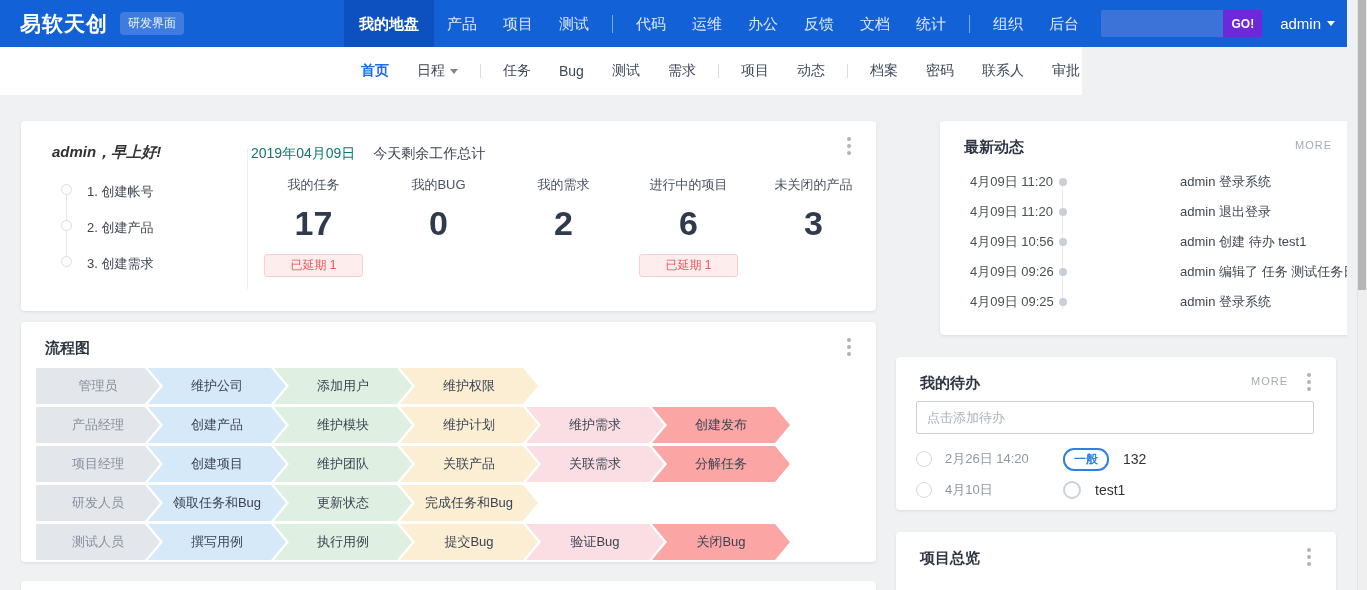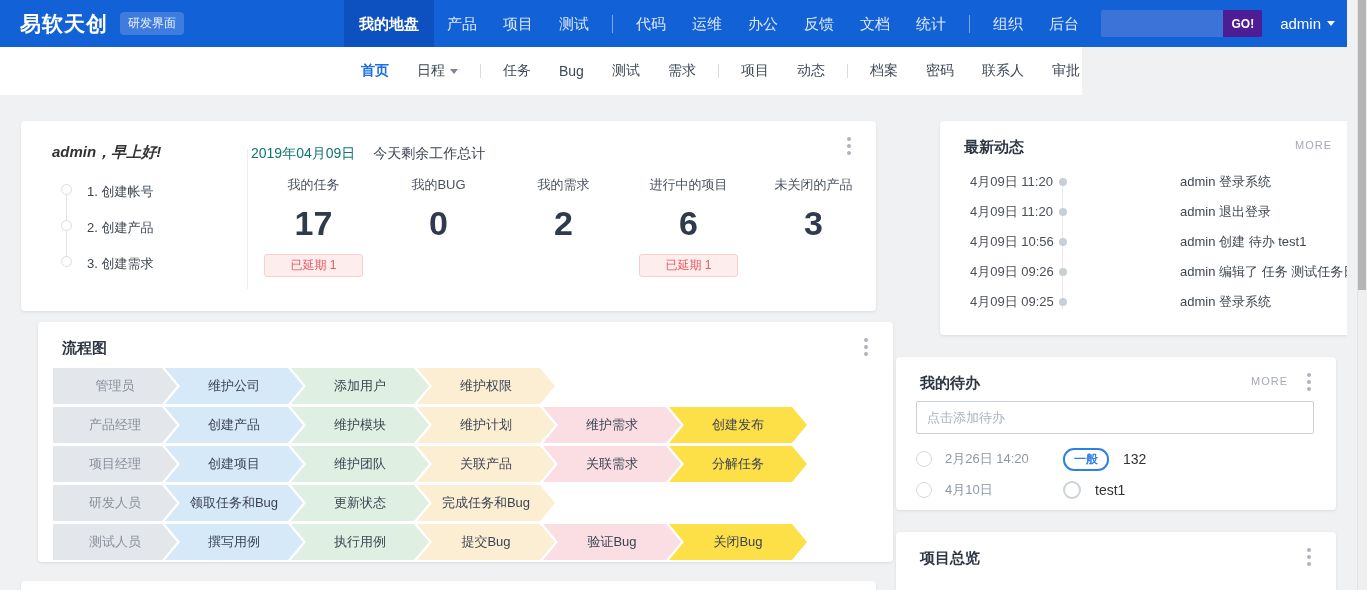--- a/index.html
+++ b/index.html
@@ -8,21 +8,21 @@
   
   .topbar { position:absolute; left:0; top:0; width:1347px; height:47px; background:#1261d6; display:flex; align-items:center; }
   .logo { font-size:21px; color:#fff; font-weight:bold; margin-left:20px; letter-spacing:1px; }
   .topbar-badge { margin-left:12px; background:#3f7ce0; color:#eaf1fc; font-size:12px; padding:3px 8px; border-radius:4px; }
   .topnav { display:flex; align-items:center; height:47px; margin-left:160px; }
   .topnav .item { color:#dfe9fb; font-size:15px; padding:0 13px; height:47px; line-height:47px; cursor:pointer; white-space:nowrap; }
   .topnav .item.active { background:#0d50c0; color:#fff; font-weight:bold; padding:0 15px; }
   .nav-sep { width:1px; height:18px; background:rgba(255,255,255,.45); margin:0 10px; }
   .top-right { position:absolute; right:12px; top:0; height:47px; display:flex; align-items:center; }
   .search-box { width:122px; height:27px; background:#3c73d9; border:none; outline:none; color:#fff; padding:0 8px; font-size:13px; border-radius:2px 0 0 2px; }
-  .go-btn { height:27px; background:#4c1d95; color:#fff; border:none; font-size:12px; font-weight:bold; padding:0 8px; cursor:pointer; border-radius:0 2px 2px 0; }
+  .go-btn { height:27px; background:#6d28d9; color:#fff; border:none; font-size:12px; font-weight:bold; padding:0 8px; cursor:pointer; border-radius:0 2px 2px 0; }
   .user-menu { color:#fff; font-size:15px; margin-left:18px; cursor:pointer; display:flex; align-items:center; }
   .caret-down { width:0; height:0; border-left:4px solid transparent; border-right:4px solid transparent; border-top:5px solid #fff; margin-left:6px; display:inline-block; }
 
   
   .subnav { position:absolute; left:0; top:47px; width:1082px; height:48px; background:#fff; display:flex; align-items:center; }
   .subnav-inner { display:flex; align-items:center; margin-left:347px; }
   .subnav .sitem { font-size:14px; color:#3e4857; padding:0 14px; cursor:pointer; white-space:nowrap; display:flex; align-items:center; }
   .subnav .sitem.active { color:#1a6fe8; font-weight:bold; }
   .sub-sep { width:1px; height:14px; background:#d8dce1; margin:0 8px; }
   .caret-gray { width:0; height:0; border-left:4px solid transparent; border-right:4px solid transparent; border-top:5px solid #7e8793; margin-left:5px; display:inline-block; }
@@ -46,31 +46,31 @@
   .greet-date-row { position:absolute; left:230px; top:24px; font-size:14px; }
   .greet-date { color:#0f766e; }
   .greet-subtitle { color:#3c4450; margin-left:14px; }
   .stats { position:absolute; left:230px; top:55px; width:625px; display:flex; }
   .stat { width:125px; text-align:center; }
   .stat-label { font-size:13px; color:#4a5260; }
   .stat-value { font-size:34px; font-weight:bold; color:#2f3a4c; margin-top:10px; line-height:38px; }
   .stat-badge { display:inline-block; margin-top:12px; font-size:12px; color:#e8575e; background:#fdeded; border:1px solid #f8cfcf; border-radius:3px; padding:2px 25px; }
 
   
-  .card-flow { left:21px; top:227px; width:855px; height:240px;margin-left:17px; }
+  .card-flow { left:21px; top:227px; width:855px; height:240px; }
   .flow-rows { position:absolute; left:15px; top:46px; right:15px; }
   .flow-row { display:flex; height:36px; margin-bottom:3px; }
   .arrow { height:36px; line-height:36px; text-align:center; font-size:13px; color:#3c4353; flex:none; clip-path:polygon(0 0, calc(100% - 15px) 0, 100% 50%, calc(100% - 15px) 100%, 0 100%, 15px 50%); width:138px; margin-left:-12px; cursor:pointer; }
   .arrow.first { clip-path:polygon(0 0, calc(100% - 15px) 0, 100% 50%, calc(100% - 15px) 100%, 0 100%); width:124px; margin-left:0; color:#89909c; }
   .c-gray   { background:#e3e6ea; }
   .c-blue   { background:#d5e9f9; }
   .c-green  { background:#dff0e2; }
   .c-yellow { background:#fbeed3; }
   .c-pink   { background:#fadee3; }
-  .c-purple { background:#fde047; }
+  .c-purple { background:#fca5a5; }
 
   
   .card-sliver { left:21px; top:486px; width:855px; height:20px; }
 
   
   .card-dyn { left:940px; top:26px; width:440px; height:214px; }
   .dyn-list { position:absolute; left:0; top:46px; right:0; }
   .dyn-row { position:relative; height:30px; display:flex; align-items:center; }
   .dyn-time { width:92px; margin-left:30px; font-size:13px; color:#4a5056; white-space:nowrap; }
   .dyn-dot { position:absolute; left:119px; width:8px; height:8px; border-radius:50%; background:#c9cfd6; z-index:2; }

